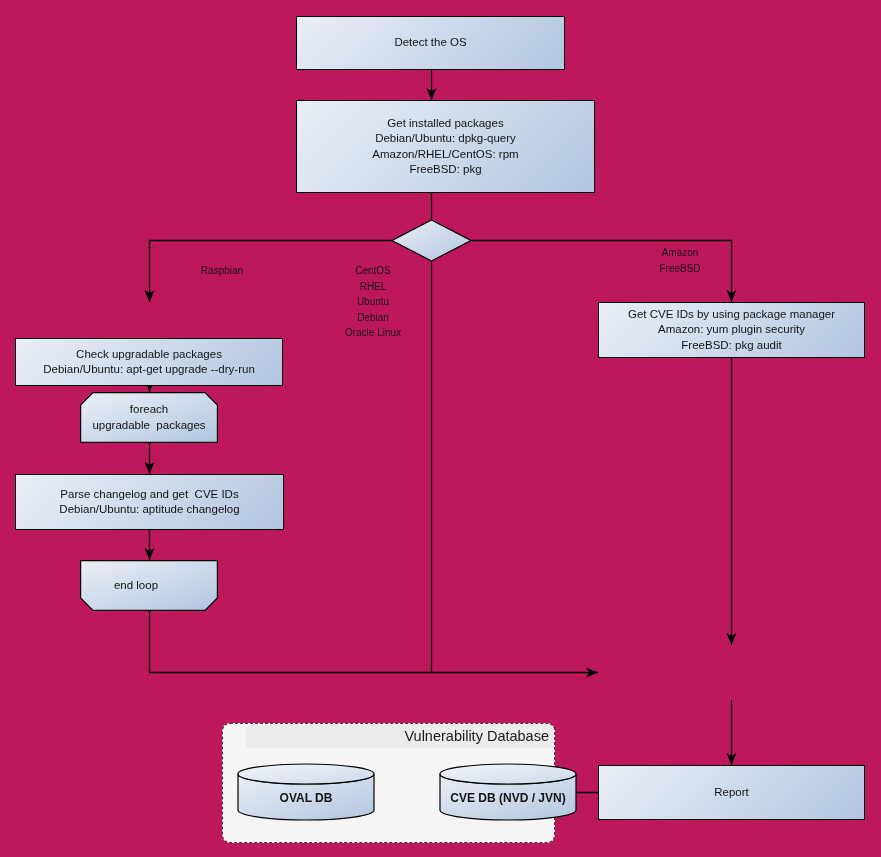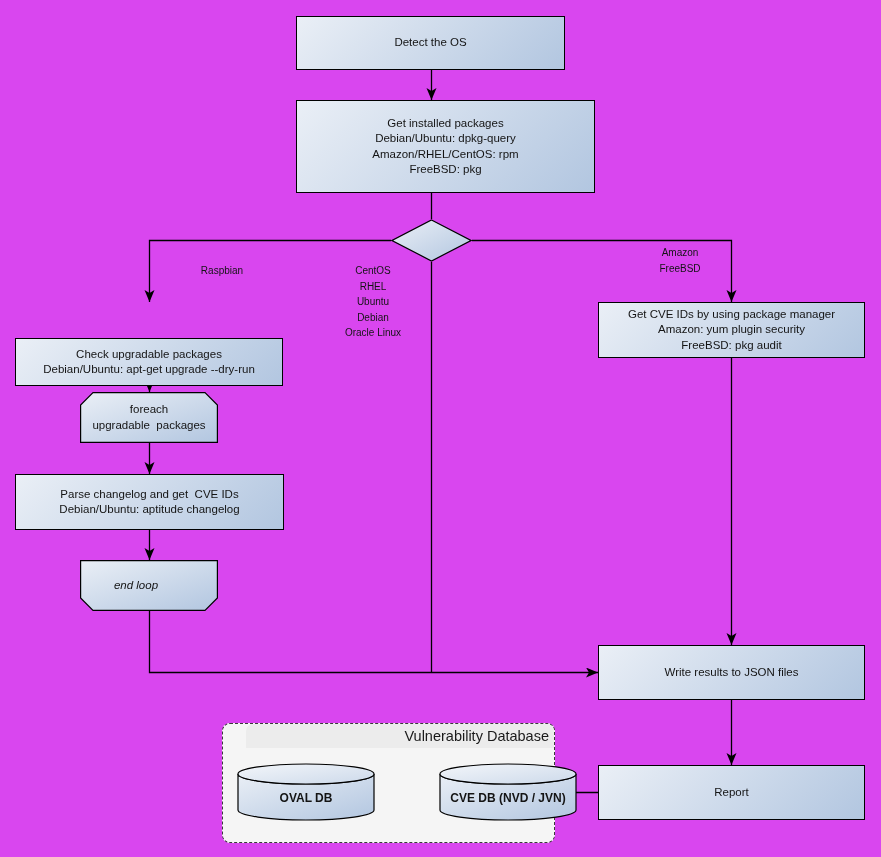--- a/index.html
+++ b/index.html
@@ -1,20 +1,20 @@
 <!DOCTYPE html>
 <html><head>
 <meta charset="utf-8">
 <style>
   html, body { margin: 0; padding: 0; background: #ffffff; }
   .canvas {
     position: relative;
     width: 881px;
     height: 857px;
-    background: #d946ef;
+    background: #be185d;
     font-family: "Liberation Sans", "DejaVu Sans", sans-serif;
     color: #1a1a1a;
     overflow: hidden;
   }
   .wires {
     position: absolute;
     left: 0; top: 0;
     width: 881px; height: 857px;
     pointer-events: none;
   }
@@ -144,23 +144,20 @@
     <span class="lbl">Parse changelog and get  CVE IDs
 Debian/Ubuntu: aptitude changelog</span>
   </div>
 
   <div class="node rectnode" style="left:598px; top:302px; width:267px; height:56px;">
     <span class="lbl">Get CVE IDs by using package manager
 Amazon: yum plugin security
 FreeBSD: pkg audit</span>
   </div>
 
-  <div class="node rectnode" style="left:598px; top:645px; width:267px; height:55px;">
-    <span class="lbl">Write results to JSON files</span>
-  </div>
 
   <div class="node rectnode" style="left:598px; top:765px; width:267px; height:55px;">
     <span class="lbl">Report</span>
   </div>
 
   
   <div class="shapewrap" style="left:391px; top:219px; width:81px; height:43px;">
     <svg width="81" height="43">
       <polygon points="40.5,1 80,21.5 40.5,42 1,21.5" fill="url(#nodeGrad)" stroke="#000" stroke-width="1.2"></polygon>
     </svg>
@@ -169,21 +166,21 @@
   
   <div class="shapewrap" style="left:80px; top:392px; width:138px; height:51px;">
     <svg width="138" height="51">
       <polygon points="13,0.6 125,0.6 137.4,13 137.4,50.4 0.6,50.4 0.6,13" fill="url(#nodeGrad)" stroke="#000" stroke-width="1.2"></polygon>
     </svg>
     <span class="lbl">foreach
 upgradable  packages</span>
   </div>
 
   
-  <div class="shapewrap" style="left:80px; top:560px; width:112px; height:51px;font-style:italic;">
+  <div class="shapewrap" style="left:80px; top:560px; width:112px; height:51px;">
     <svg width="138" height="51">
       <polygon points="0.6,0.6 137.4,0.6 137.4,38 125,50.4 13,50.4 0.6,38" fill="url(#nodeGrad)" stroke="#000" stroke-width="1.2"></polygon>
     </svg>
     <span class="lbl">end loop</span>
   </div>
 
   
   <div class="freelabel" style="left:182px; top:263px; width:80px;">Raspbian</div>
 
   <div class="freelabel" style="left:313px; top:263px; width:120px;">CentOS

